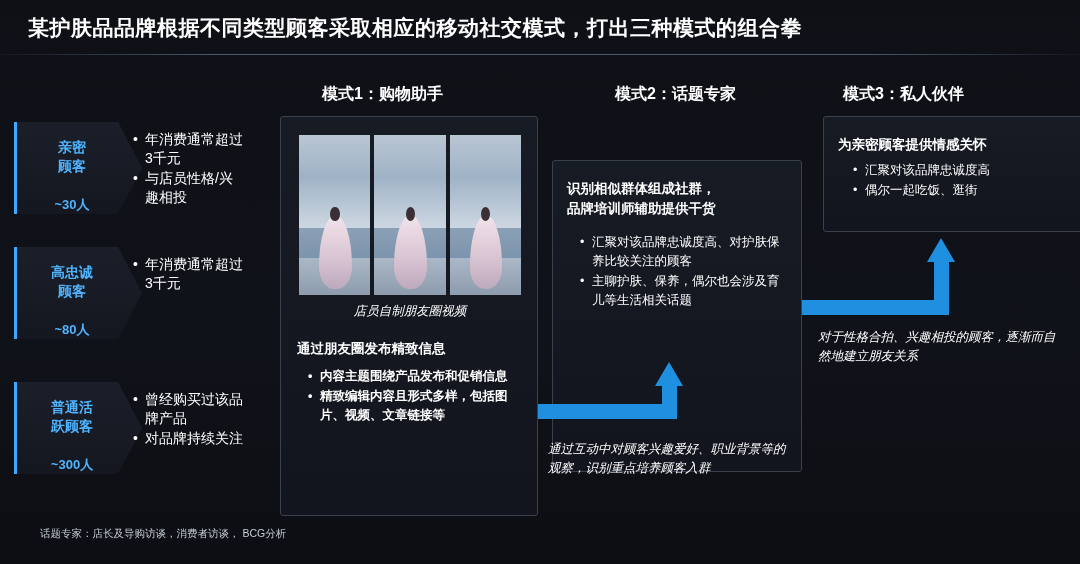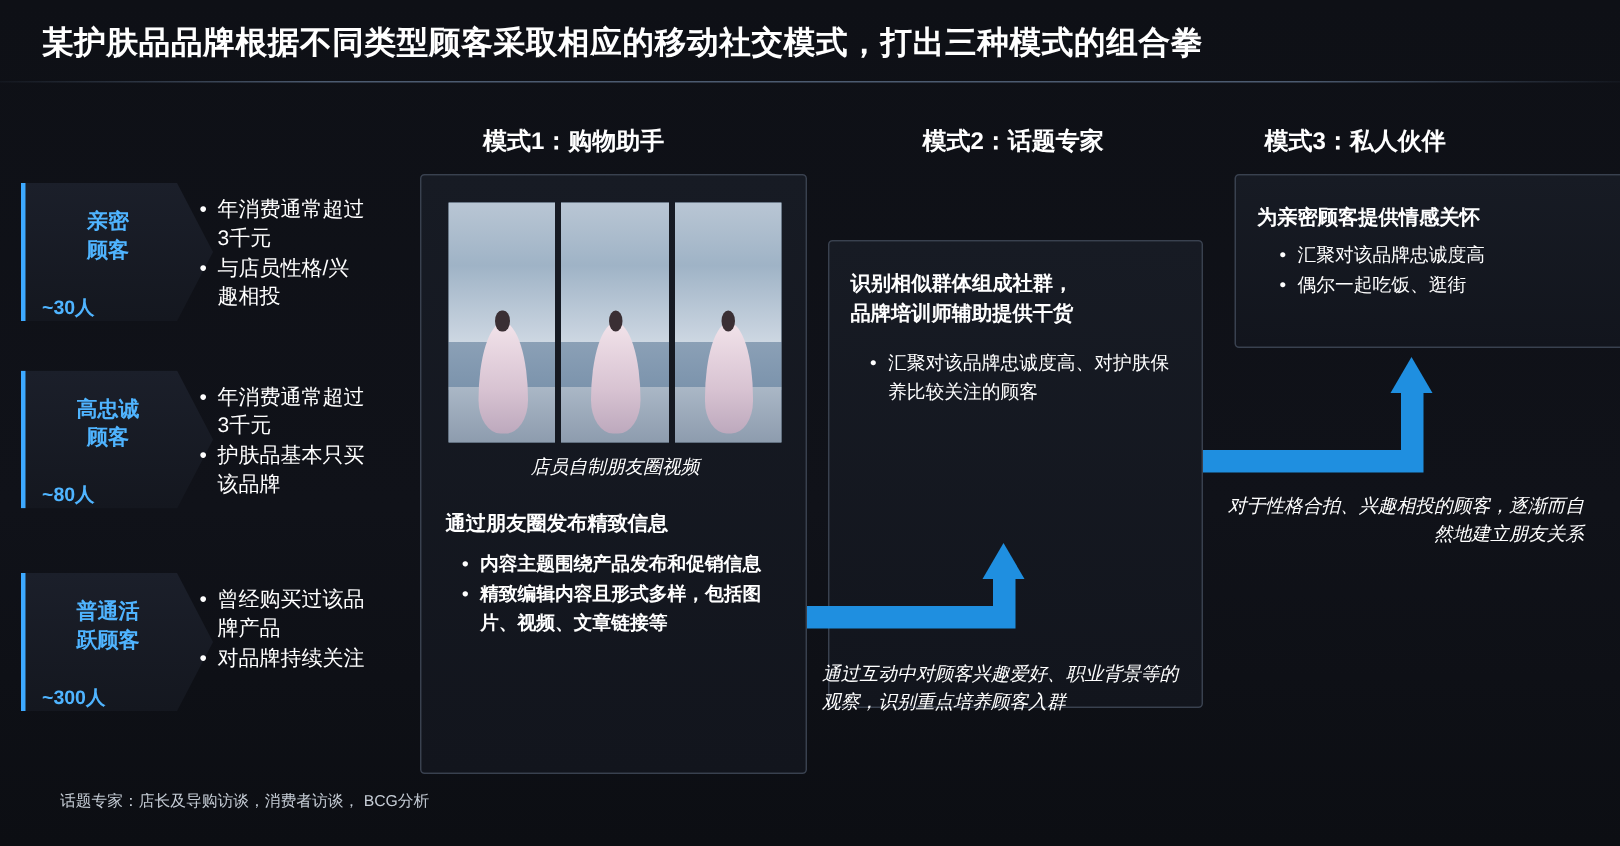--- a/index.html
+++ b/index.html
@@ -76,20 +76,21 @@
     text-align: center;
     font-size: 14px;
     font-weight: bold;
     color: #4fb4ff;
     line-height: 19px;
   }
   .seg .chev-count {
     position: absolute;
     left: 14px;
     width: 88px;
+    text-align: center;
     font-size: 13px;
     font-weight: bold;
     color: #4fb4ff;
   }
   .seg .bullets {
     position: absolute;
     left: 118px;
     top: 8px;
     width: 112px;
     font-size: 14px;
@@ -255,21 +256,20 @@
   <div class="seg" id="seg2">
     <div class="chev"></div>
     <div class="chev-label">
       <span>高忠诚</span><br>
       <span>顾客</span>
     </div>
     <div class="chev-count">~80人</div>
     <div class="bullets">
       <ul>
         <li>年消费通常超过3千元</li>
-        <li>护肤品基本只买该品牌</li>
       </ul>
     </div>
   </div>
 
   <div class="seg" id="seg3">
     <div class="chev"></div>
     <div class="chev-label">
       <span>普通活</span><br>
       <span>跃顾客</span>
     </div>
@@ -317,20 +317,21 @@
   </div>
 
   <div class="panel" id="panel2">
     <div class="panel-head" style="position:absolute; left:14px; top:18px; width:224px;">
       <span>识别相似群体组成社群，</span><br>
       <span>品牌培训师辅助提供干货</span>
     </div>
     <div class="panel-body bullets" style="position:absolute; left:26px; top:72px; width:208px;">
       <ul>
         <li>汇聚对该品牌忠诚度高、对护肤保养比较关注的顾客</li>
+        <li>主聊护肤、保养，偶尔也会涉及育儿等生活相关话题</li>
       </ul>
     </div>
   </div>
 
   <div class="panel" id="panel3">
     <div class="panel-head" style="position:absolute; left:14px; top:18px; width:216px;">为亲密顾客提供情感关怀</div>
     <div class="panel-body bullets" style="position:absolute; left:28px; top:44px; width:200px;">
       <ul>
         <li>汇聚对该品牌忠诚度高</li>
         <li>偶尔一起吃饭、逛街</li>
@@ -340,17 +341,17 @@
 
   <div class="arrow-blue" style="left:538px; top:404px; width:124px; height:15px;"></div>
   <div class="arrow-blue" style="left:662px; top:384px; width:15px; height:35px;"></div>
   <div class="arrow-head" style="left:655px; top:362px; border-left:14px solid transparent; border-right:14px solid transparent; border-bottom:24px solid #1f8fe0;"></div>
 
   <div class="arrow-blue" style="left:802px; top:300px; width:132px; height:15px;"></div>
   <div class="arrow-blue" style="left:934px; top:260px; width:15px; height:55px;"></div>
   <div class="arrow-head" style="left:927px; top:238px; border-left:14px solid transparent; border-right:14px solid transparent; border-bottom:24px solid #1f8fe0;"></div>
 
   <div class="anno" style="left:548px; top:440px; width:238px;">通过互动中对顾客兴趣爱好、职业背景等的观察，识别重点培养顾客入群</div>
-  <div class="anno" style="left:818px; top:328px; width:238px;text-align:right;">对于性格合拍、兴趣相投的顾客，逐渐而自然地建立朋友关系</div>
+  <div class="anno" style="left:818px; top:328px; width:238px;">对于性格合拍、兴趣相投的顾客，逐渐而自然地建立朋友关系</div>
 
   <div class="source">话题专家：店长及导购访谈，消费者访谈， BCG分析</div>
 
 </div>
 
 </body></html>

